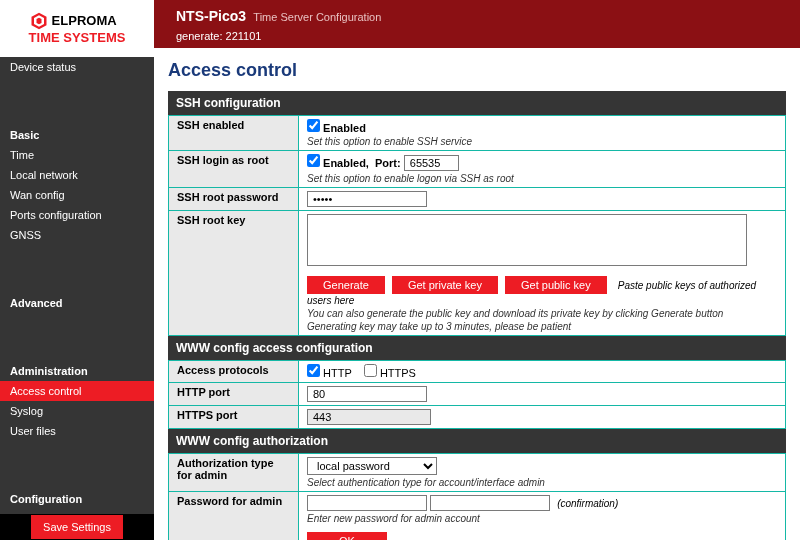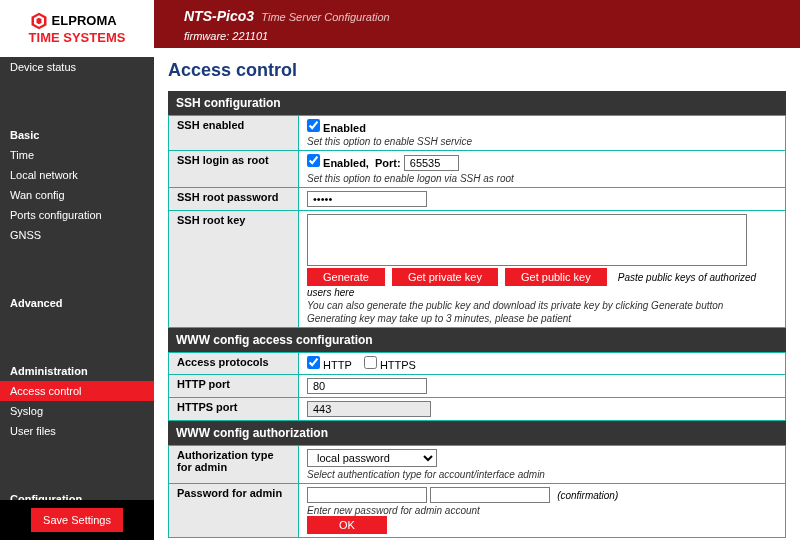--- a/index.html
+++ b/index.html
@@ -6,39 +6,39 @@
 body { width: 800px; height: 540px; overflow: hidden; font-size: 12px; display: flex; }
 
 .sidebar { width: 154px; background: #000000; display: flex; flex-direction: column; }
 .logo { height: 57px; background: #fff; display:flex; align-items:center; justify-content:center; font-size:13px; font-weight:bold; color:#000; padding:4px; line-height:1.1; }
 .logo .line1 { display:flex; align-items:center; gap:3px; }
 .logo svg { width:20px; height:20px; }
 .nav { background: #353535; flex:1; color:#fff; font-size:11px; overflow:auto; }
 .nav-item { padding: 4px 10px; cursor:pointer; }
 .nav-item.active { background:#ed1c24; }
 .nav-item.bold { font-weight:bold;margin-top:48px; }
-.save-btn { margin: 8px auto; display:block; background:#ed1c24; color:#fff; border:none; padding:6px 12px; font-size:11px; cursor:pointer; }
+.save-btn { margin: 1px auto; display:block; background:#ed1c24; color:#fff; border:none; padding:6px 12px; font-size:11px; cursor:pointer; }
 
 .main { flex:1; display:flex; flex-direction:column; min-width:0; }
-.topbar { background:#8b1014; color:#fff; padding:8px 30px 6px;font-style:italic; }
+.topbar { background:#8b1014; color:#fff; padding:8px 22px 6px; }
 .topbar h1 { font-size:14px; font-weight:bold; display:inline; }
 .topbar .sub { font-size:11px; color:#e8c0c0; margin-left:4px; }
 .topbar .fw { font-size:11px; margin-top:6px; }
 .content { padding: 8px 14px; background:#fff; overflow:auto; flex:1; }
 .page-title { color:#1a3a7a; font-size:18px; font-weight:bold; margin:4px 0 10px; }
 
 .section-head { background:#353535; color:#fff; font-weight:bold; padding:5px 8px; font-size:12px; }
 table.form { width:100%; border-collapse:collapse; }
 table.form td { padding:3px 8px; vertical-align:top; border:1px solid #14b8a6; font-size:11px; }
 table.form td.label { width:130px; background:#e9e9e9; font-weight:bold; }
 .note { font-style:italic; color:#333; font-size:10px; margin-top:2px; }
 input[type=text],input[type=password],select,textarea { border:1px solid #7a7a7a; background:#fff; font-size:11px; padding:1px 5px; }
 input.ro { background:#e9e9e9; }
 textarea { width:440px; height:52px; resize:none; }
-.btn { background:#ed1c24; color:#fff; border:none; padding:3px 16px; font-size:11px; cursor:pointer; margin-right:4px; }
+.btn { background:#ed1c24; color:#fff; border:none; padding:3px 16px; font-size:11px; cursor:pointer; margin-right:4px;margin-top:8px; }
 .inline-note { font-style:italic; font-size:10px; margin-left:4px; }
 label.chk { font-size:11px; }
 </style>
 </head>
 <body>
 
 <div class="sidebar">
   <div class="logo">
     <div>
       <div class="line1">
@@ -72,21 +72,21 @@
   <button class="save-btn">Save Settings</button>
 </div>
 
 <div class="main">
   <div class="topbar">
     <div>
       <h1>NTS-Pico3</h1>
       <span class="sub">Time Server Configuration</span>
     </div>
     <div class="fw">
-      <span>firmware:</span>
+      <span>generate:</span>
       <span>221101</span>
     </div>
   </div>
   <div class="content">
     <div class="page-title">Access control</div>
 
     <div class="section-head">SSH configuration</div>
     <table class="form">
       <tbody>
           <tr>

